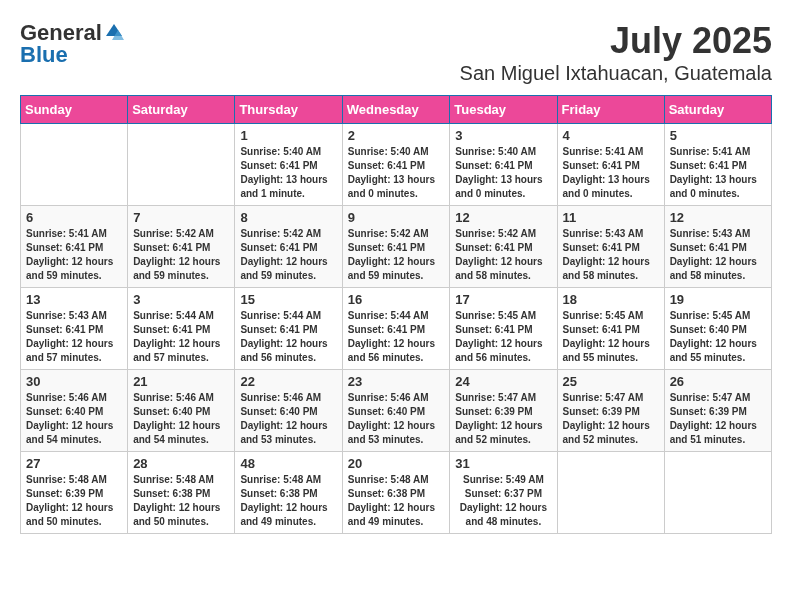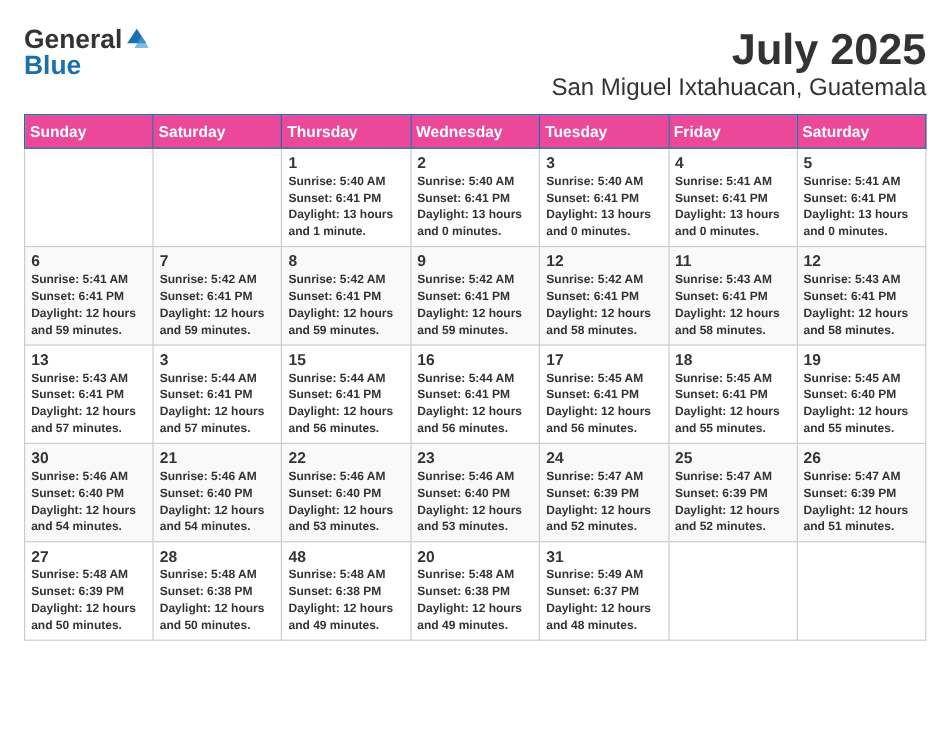--- a/index.html
+++ b/index.html
@@ -301,21 +301,21 @@
 Daylight: 12 hours and 49 minutes.</div>
         </td>
         <td>
           <span class="day-number">20</span>
           <div class="day-info" style="white-space: pre-line;">Sunrise: 5:48 AM
 Sunset: 6:38 PM
 Daylight: 12 hours and 49 minutes.</div>
         </td>
         <td>
           <span class="day-number">31</span>
-          <div class="day-info" style="white-space: pre-line;">Sunrise: 5:49 AM
+          <div class="day-info" style="white-space: pre-line; text-align: center;">Sunrise: 5:49 AM
 Sunset: 6:37 PM
 Daylight: 12 hours and 48 minutes.</div>
         </td>
         <td class="empty-cell"></td>
         <td class="empty-cell"></td>
       </tr>
     </tbody>
 </table>
 
 </body></html>

